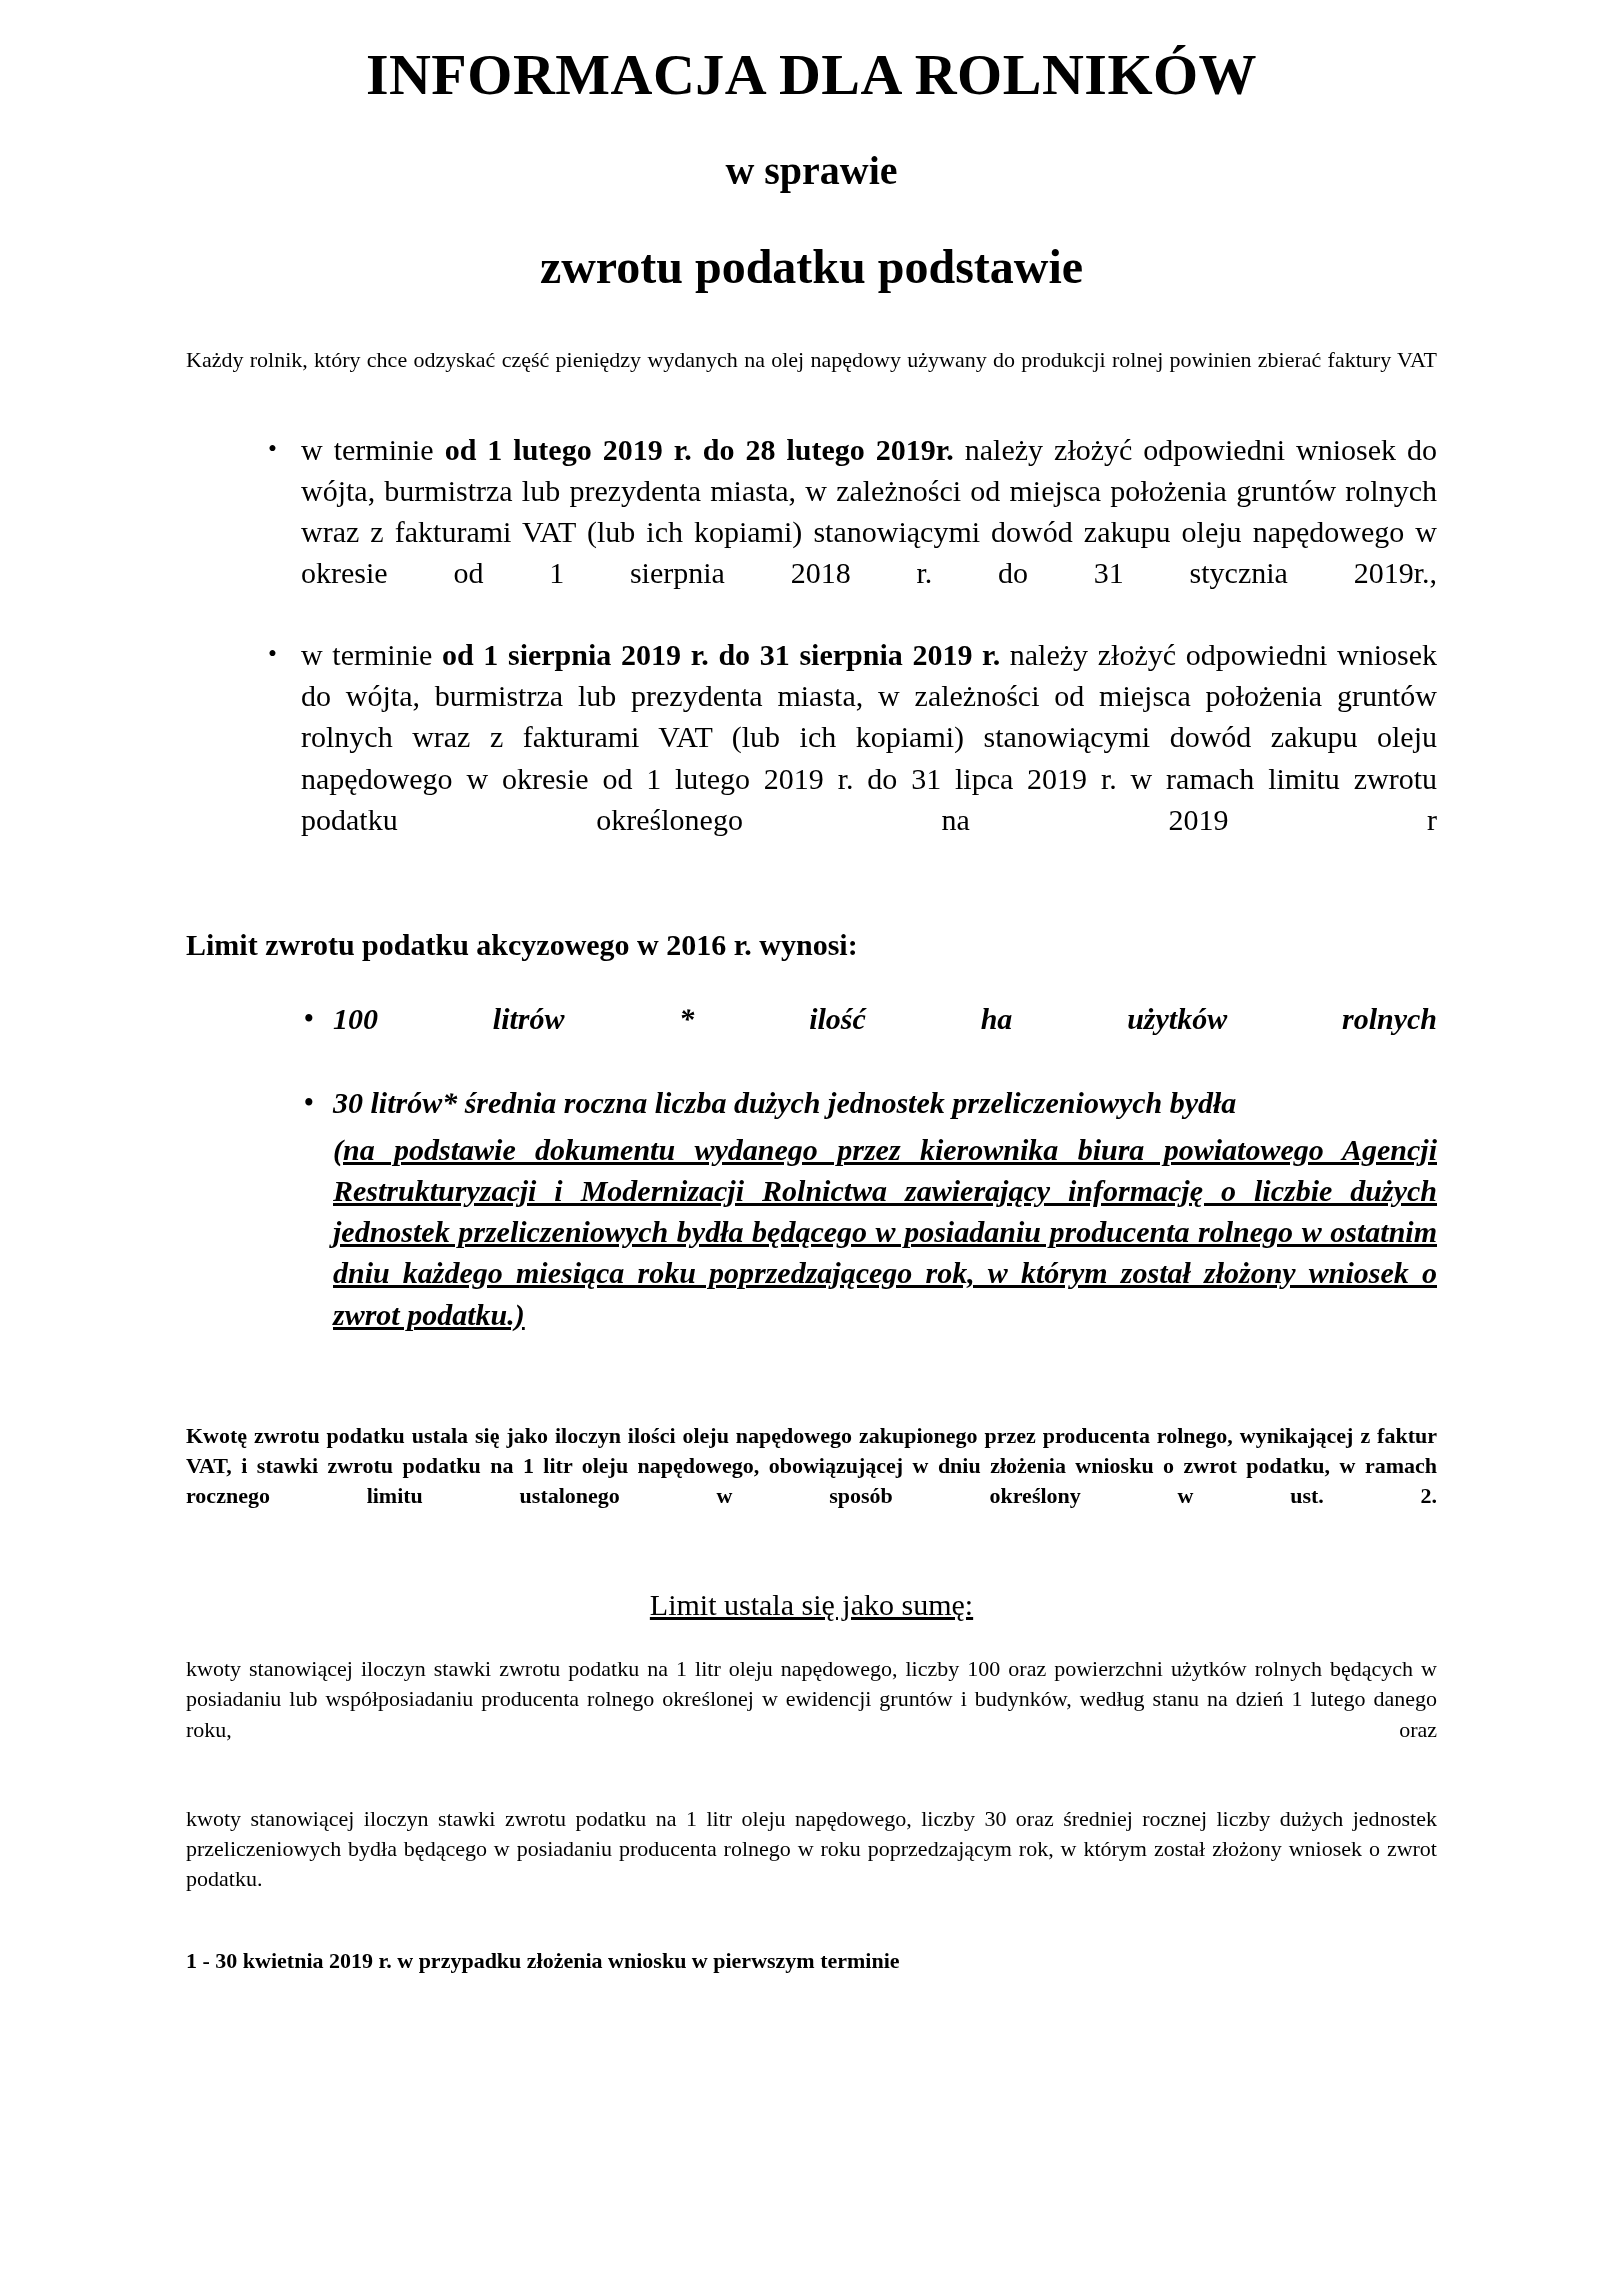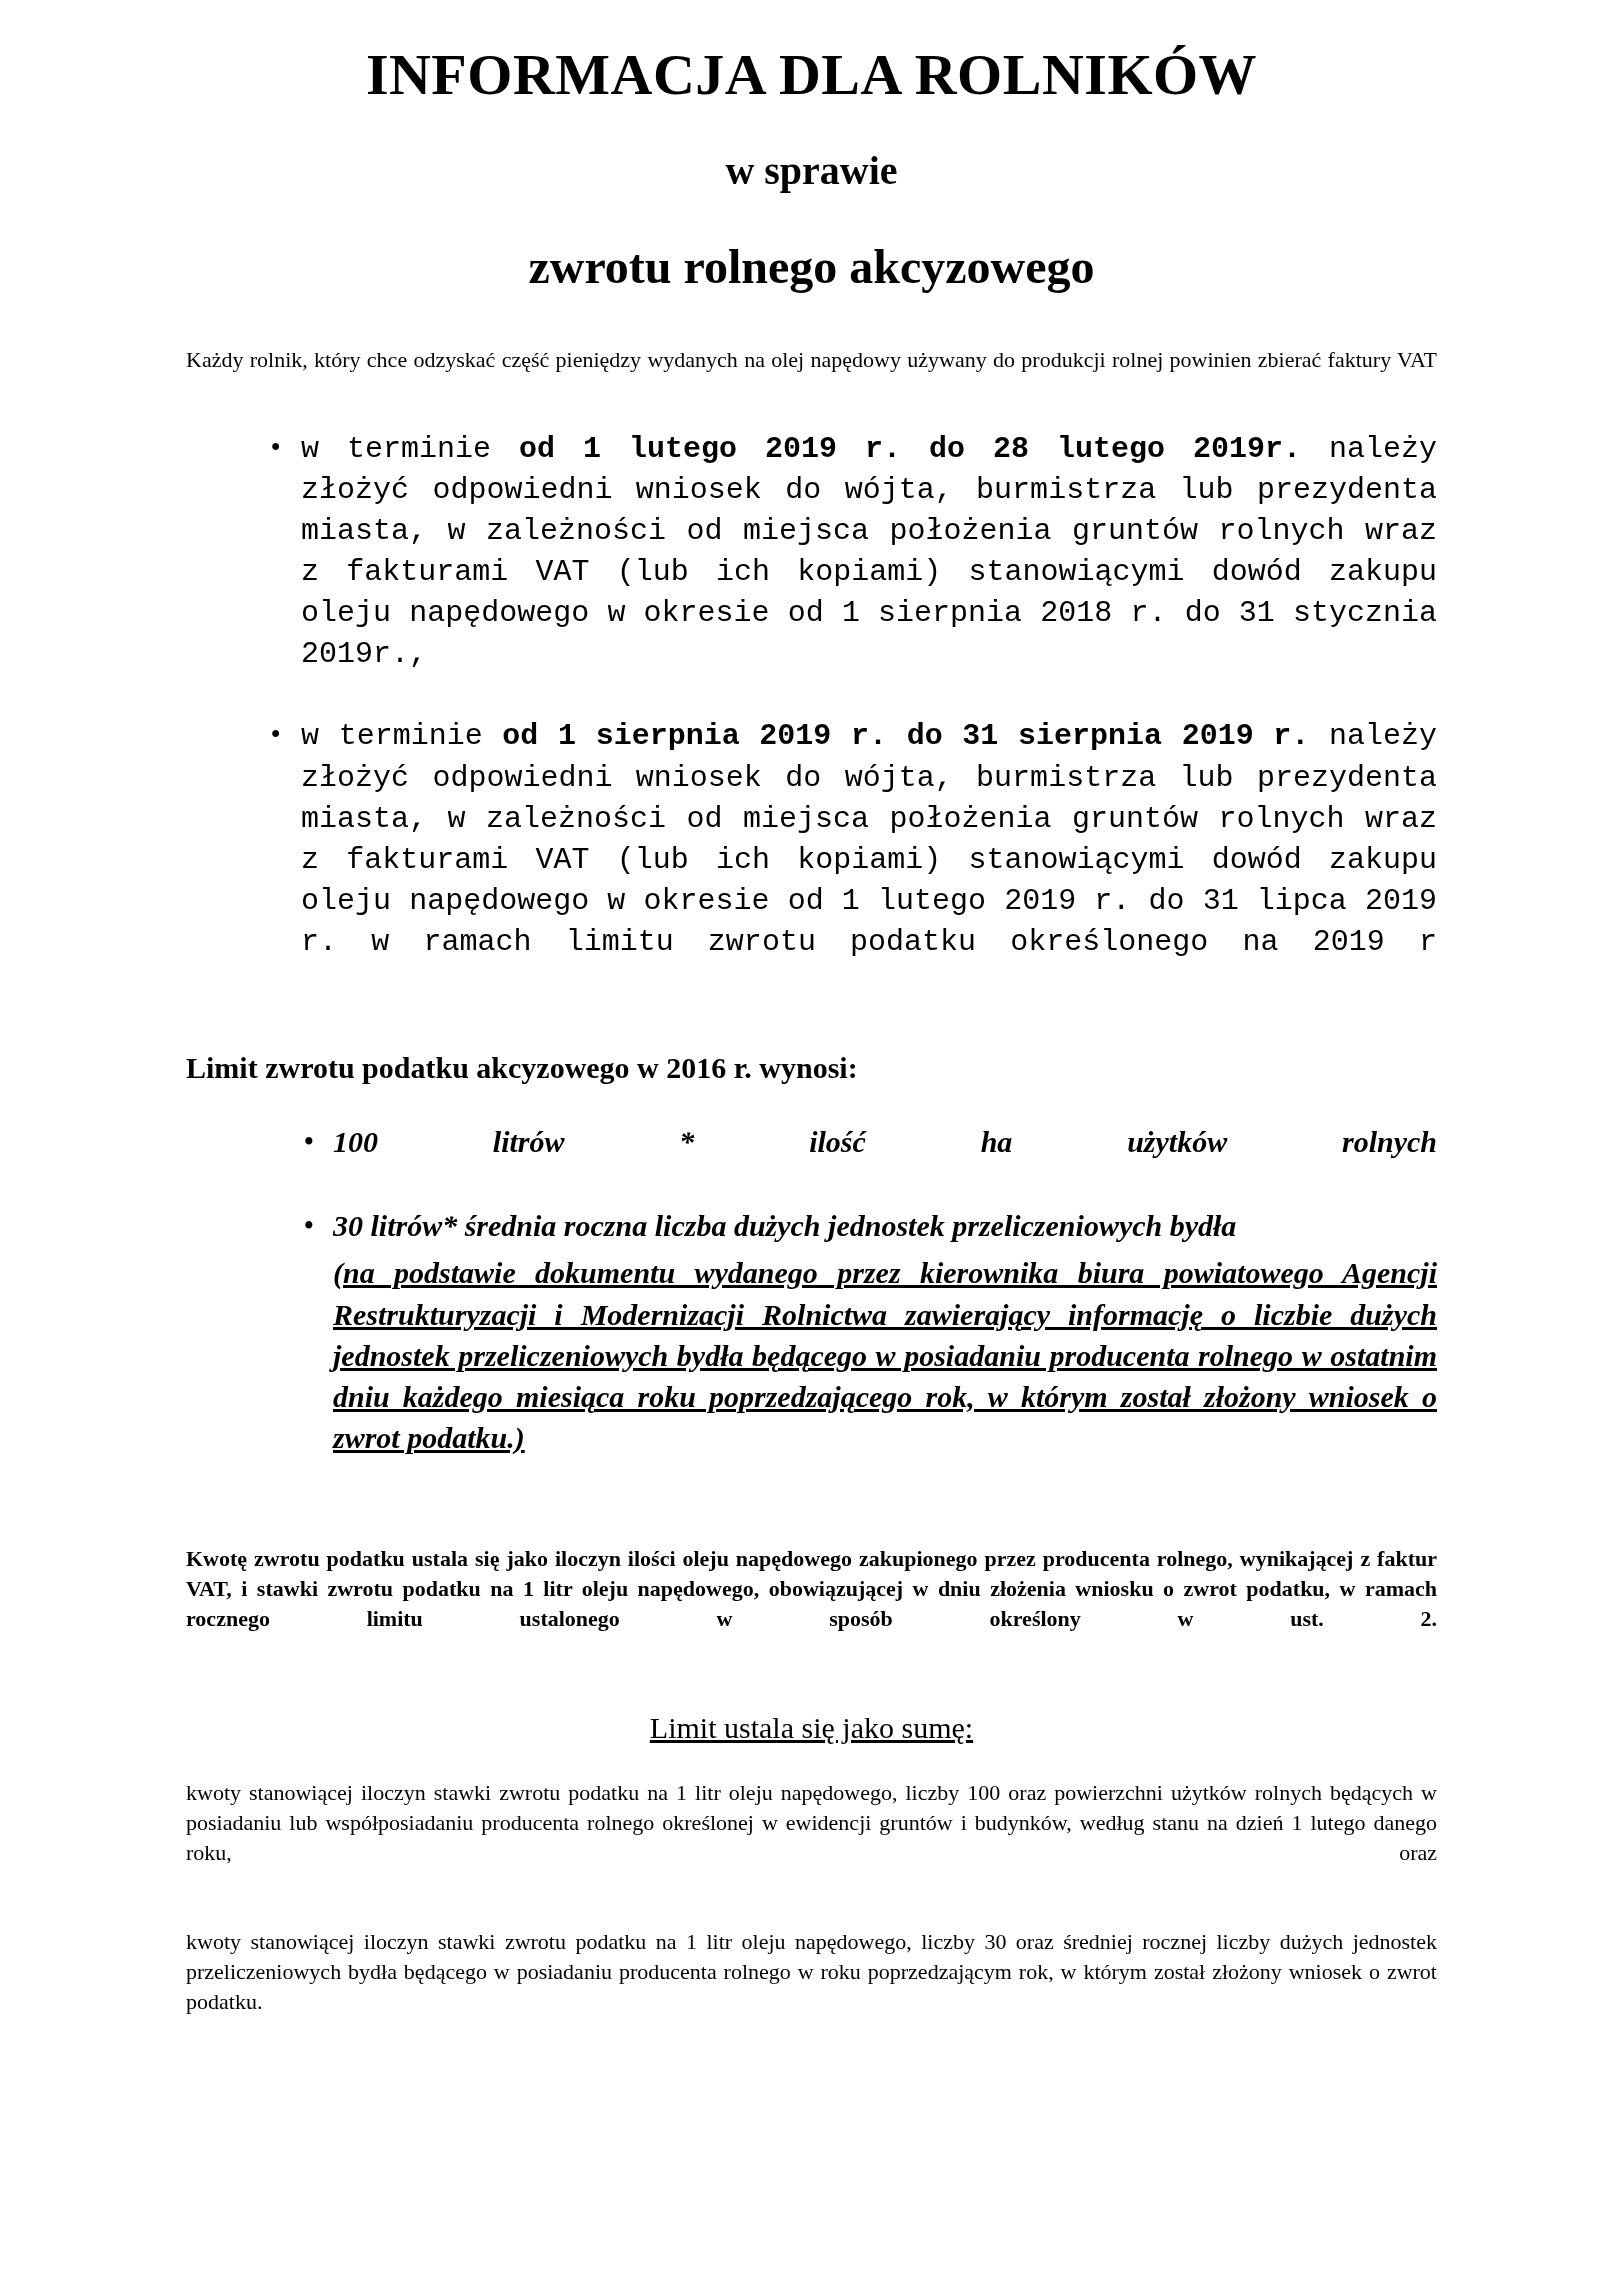--- a/index.html
+++ b/index.html
@@ -88,21 +88,21 @@
     text-align: center;
     text-decoration: underline;
   }
 
   
   ul.bullets {
     list-style: none;
     margin: 0;
     padding: 0;
   }
-  ul.bullets.level-a { padding-top: 23.5px; font-family: Liberation Mono, monospace; }
+  ul.bullets.level-a { padding-top: 23.5px; }
   ul.bullets.level-b { padding-top: 33px; font-style: italic; }
 
   ul.bullets > li {
     position: relative;
     font-size: 30px;
     line-height: 1.37;
     text-align: justify;
   }
   ul.bullets.level-a > li {
     margin-left: 82px;
@@ -146,21 +146,21 @@
 </head>
 <body>
 
 <div id="page">
   <div class="content">
 
     <h1 class="doc-title">INFORMACJA DLA ROLNIKÓW</h1>
 
     <h2 class="doc-subtitle-1">w sprawie</h2>
 
-    <h2 class="doc-subtitle-2">zwrotu rolnego akcyzowego</h2>
+    <h2 class="doc-subtitle-2">zwrotu podatku podstawie</h2>
 
     <p class="para lead">Każdy rolnik, który chce odzyskać część pieniędzy wydanych na olej napędowy używany do produkcji rolnej powinien zbierać faktury VAT</p>
 
     <ul class="bullets level-a">
       <li><span>w terminie </span><span class="bold">od 1 lutego 2019 r. do 28 lutego 2019r.</span><span> należy złożyć odpowiedni wniosek do wójta, burmistrza lub prezydenta miasta, w zależności od miejsca położenia gruntów rolnych wraz z fakturami VAT (lub ich kopiami) stanowiącymi dowód zakupu oleju napędowego w okresie od 1 sierpnia 2018 r. do 31 stycznia 2019r.,</span></li>
       <li><span>w terminie </span><span class="bold">od 1 sierpnia 2019 r. do 31 sierpnia 2019 r.</span><span> należy złożyć odpowiedni wniosek do wójta, burmistrza lub prezydenta miasta, w zależności od miejsca położenia gruntów rolnych wraz z fakturami VAT (lub ich kopiami) stanowiącymi dowód zakupu oleju napędowego w okresie od 1 lutego 2019 r. do 31 lipca 2019 r. w ramach limitu zwrotu podatku określonego na 2019 r</span></li>
     </ul>
 
     <p class="heading-bold">Limit zwrotu podatku akcyzowego w 2016 r. wynosi:</p>
 

